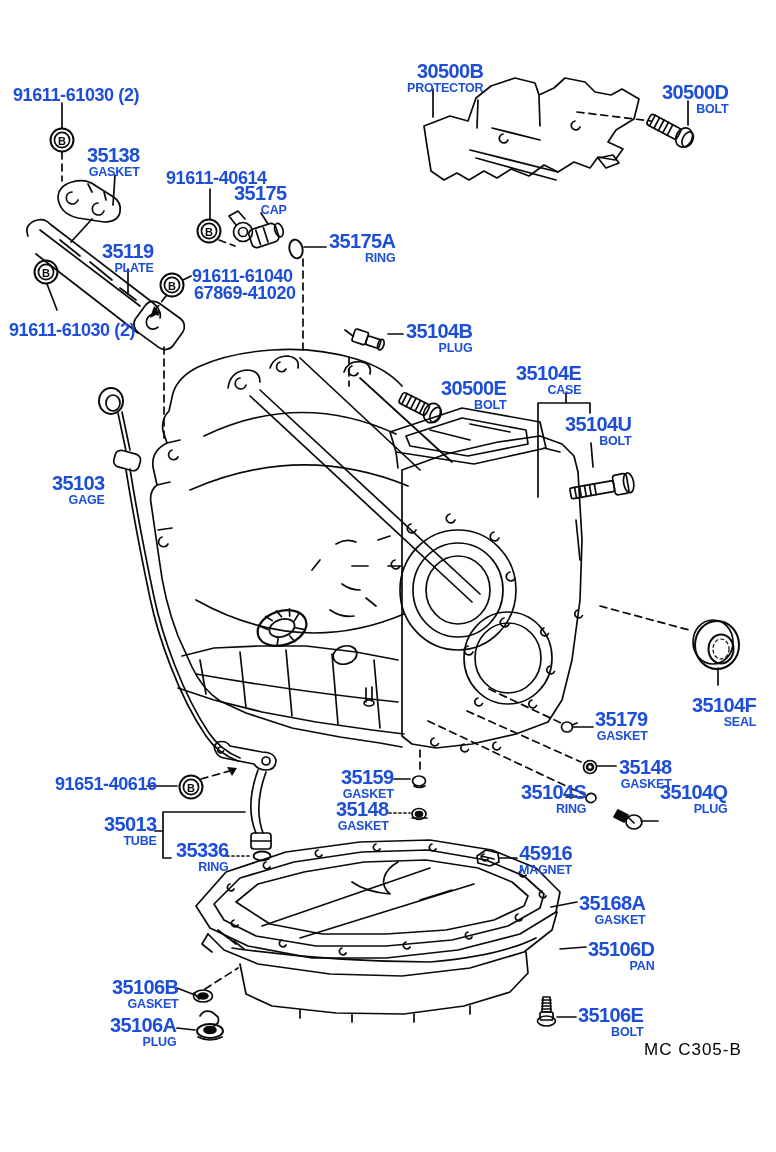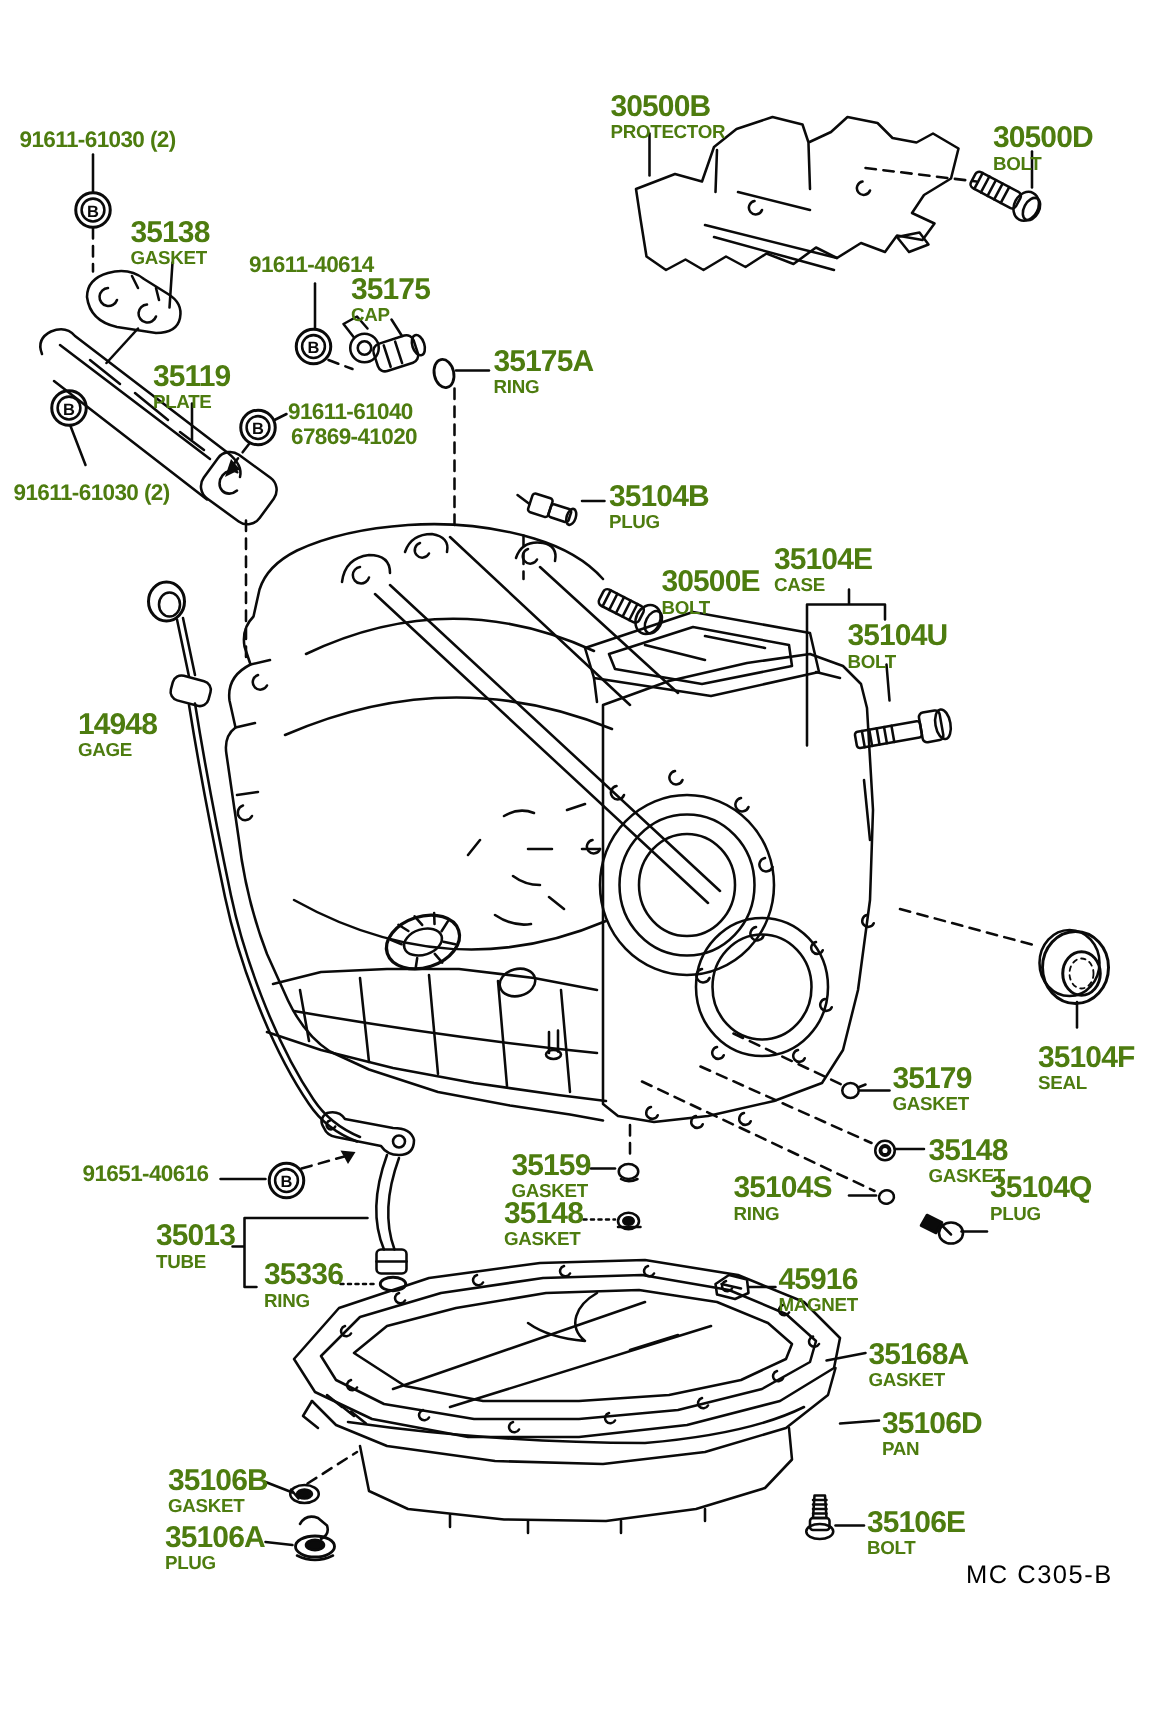--- a/index.html
+++ b/index.html
@@ -1,21 +1,21 @@
 <!DOCTYPE html>
 <html><head>
 <meta charset="utf-8">
 <style>
   html,body{margin:0;padding:0;background:#ffffff;}
   .page{position:relative;width:776px;height:1152px;background:#fff;overflow:hidden;
         font-family:"Liberation Sans",sans-serif;color:#000;}
   .art{position:absolute;left:0;top:0;}
-  .plabel{position:absolute;line-height:1;font-weight:bold;color:#4d7c0f;white-space:nowrap;}
+  .plabel{position:absolute;line-height:1;font-weight:bold;color:#1d4ed8;white-space:nowrap;text-align:right;}
   .plabel .num{display:block;font-size:20px;letter-spacing:-0.6px;}
-  .plabel.small .num{font-size:15px;letter-spacing:-0.4px;}
+  .plabel.small .num{font-size:18px;letter-spacing:-0.4px;}
   .plabel .sub{display:block;font-size:12.5px;letter-spacing:-0.2px;margin-top:1px;}
   .footer-code{position:absolute;font-weight:normal;font-size:17px;letter-spacing:1px;}
   svg *{vector-effect:non-scaling-stroke;}
 </style>
 </head>
 <body>
 
 <div class="page">
 
 <svg class="art" width="776" height="1152" viewBox="0 0 776 1152" fill="none" stroke="#0a0a0a" stroke-width="1.7" stroke-linecap="round" stroke-linejoin="round">
@@ -369,40 +369,40 @@
     </div>
 <div class="plabel" style="left:516px;top:363px">
       <span class="num">35104E</span>
       <span class="sub">CASE</span>
     </div>
 <div class="plabel" style="left:565px;top:414px">
       <span class="num">35104U</span>
       <span class="sub">BOLT</span>
     </div>
 <div class="plabel" style="left:52px;top:473px">
-      <span class="num">14948</span>
+      <span class="num">35103</span>
       <span class="sub">GAGE</span>
     </div>
 <div class="plabel" style="left:692px;top:695px">
       <span class="num">35104F</span>
       <span class="sub">SEAL</span>
     </div>
 <div class="plabel" style="left:595px;top:709px">
       <span class="num">35179</span>
       <span class="sub">GASKET</span>
     </div>
 <div class="plabel" style="left:619px;top:757px">
       <span class="num">35148</span>
       <span class="sub">GASKET</span>
     </div>
 <div class="plabel" style="left:341px;top:767px">
       <span class="num">35159</span>
       <span class="sub">GASKET</span>
     </div>
-<div class="plabel" style="left:489px;top:782px">
+<div class="plabel" style="left:521px;top:782px">
       <span class="num">35104S</span>
       <span class="sub">RING</span>
     </div>
 <div class="plabel" style="left:336px;top:799px">
       <span class="num">35148</span>
       <span class="sub">GASKET</span>
     </div>
 <div class="plabel" style="left:660px;top:782px">
       <span class="num">35104Q</span>
       <span class="sub">PLUG</span>

